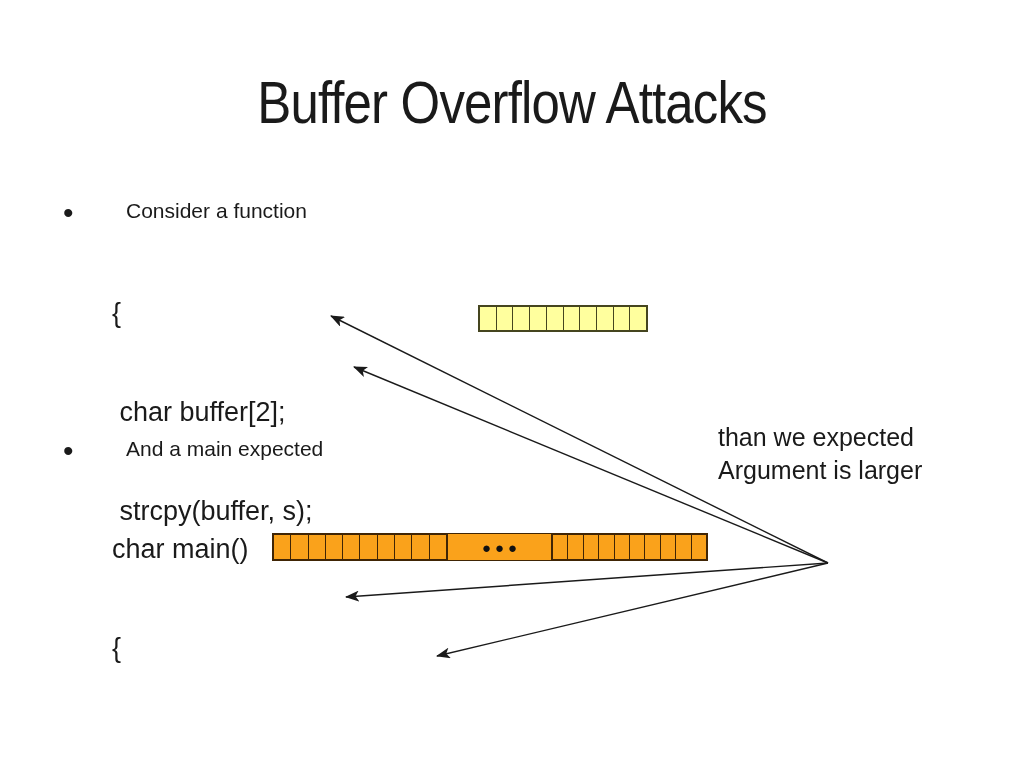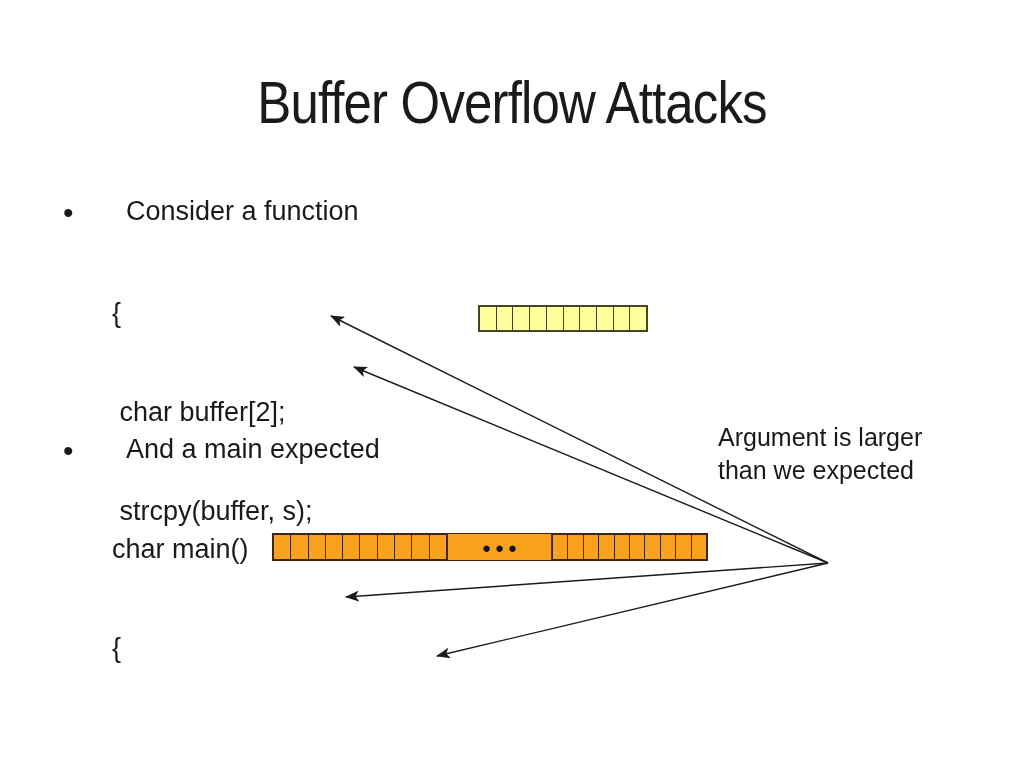--- a/index.html
+++ b/index.html
@@ -8,21 +8,21 @@
     font-family:"Liberation Sans", sans-serif; color:#1a1a1a; overflow:hidden;
   }
   .title {
     position:absolute; top:70px; left:0; width:100%; text-align:center;
     font-size:60px; line-height:66px; font-weight:400; letter-spacing:-1px;
     transform:scaleX(0.85); transform-origin:center; white-space:nowrap;
   }
   .bullet-glyph { position:absolute; font-size:30px; line-height:34px; }
   .bullet-glyph.b1 { left:63px; top:196px; }
   .bullet-glyph.b2 { left:63px; top:434px; }
-  .bullet-heading { position:absolute; font-size:27px; line-height:36px; white-space:nowrap; }
+  .bullet-heading { position:absolute; font-size:21px; line-height:36px; white-space:nowrap; }
   .bullet-heading.h1 { left:126px; top:193px; }
   .bullet-heading.h2 { left:126px; top:431px; }
   .code-block {
     position:absolute; left:112px; font-size:27px; line-height:33px; white-space:pre;
   }
   .code-block.c1 { top:231px; }
   .code-block.c2 { top:467px; }
   .annotation {
     position:absolute; left:718px; top:421px; font-size:25px; line-height:33px; white-space:nowrap;
   }
@@ -108,22 +108,22 @@
         <div class="cell" style="background: rgb(250, 162, 27); border: 1px solid rgb(64, 37, 5); margin-left: -1px;"></div>
         <div class="cell" style="background: rgb(250, 162, 27); border: 1px solid rgb(64, 37, 5); margin-left: -1px;"></div>
         <div class="cell" style="background: rgb(250, 162, 27); border: 1px solid rgb(64, 37, 5); margin-left: -1px;"></div>
         <div class="cell" style="background: rgb(250, 162, 27); border: 1px solid rgb(64, 37, 5); margin-left: -1px;"></div>
         <div class="cell" style="background: rgb(250, 162, 27); border: 1px solid rgb(64, 37, 5); margin-left: -1px;"></div>
         <div class="cell" style="background: rgb(250, 162, 27); border: 1px solid rgb(64, 37, 5); margin-left: -1px;"></div>
       </div>
   </div>
 
   <div class="annotation">
+    <div>than we expected</div>
     <div>Argument is larger</div>
-    <div>than we expected</div>
   </div>
 
   <svg class="arrows" viewBox="0 0 1024 768" xmlns="http://www.w3.org/2000/svg">
     <defs>
       <marker id="arrowhead" markerUnits="userSpaceOnUse" markerWidth="15" markerHeight="11" refX="13" refY="5.5" orient="auto">
         <path d="M0,0 L14,5.5 L0,11 L3.5,5.5 Z" fill="#1a1a1a"></path>
       </marker>
     </defs>
   <line x1="828" y1="563" x2="331" y2="316" marker-end="url(#arrowhead)" stroke="#1a1a1a"></line>
       <line x1="828" y1="563" x2="354" y2="367" marker-end="url(#arrowhead)" stroke="#1a1a1a"></line>

